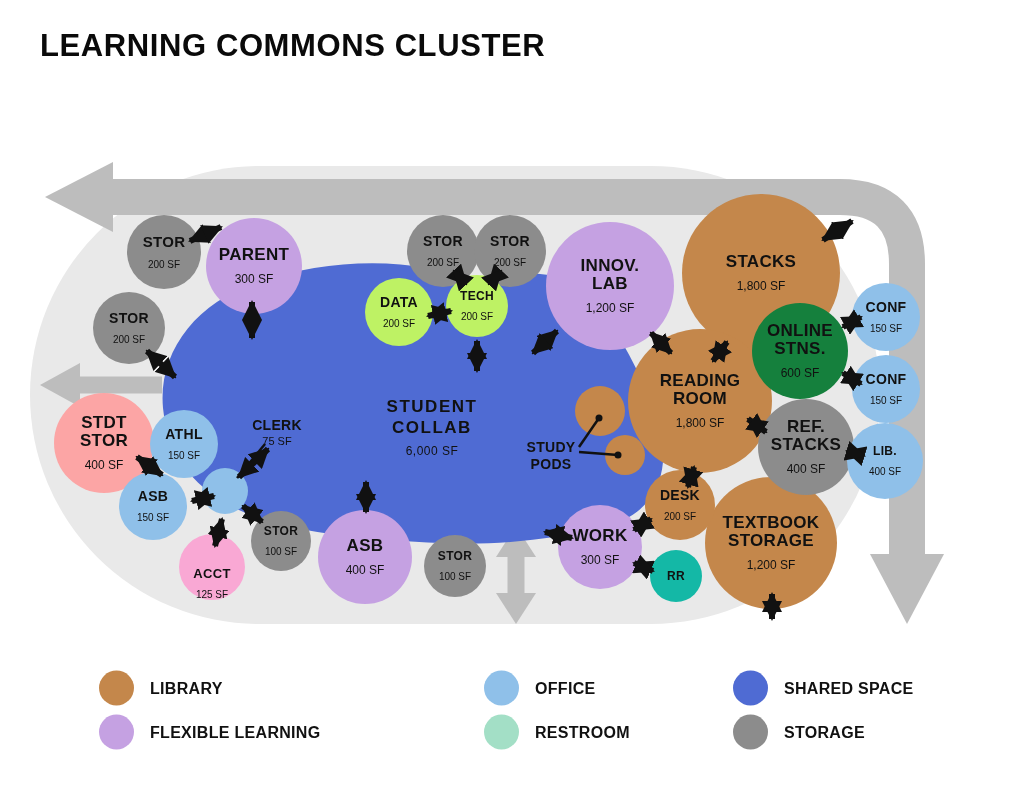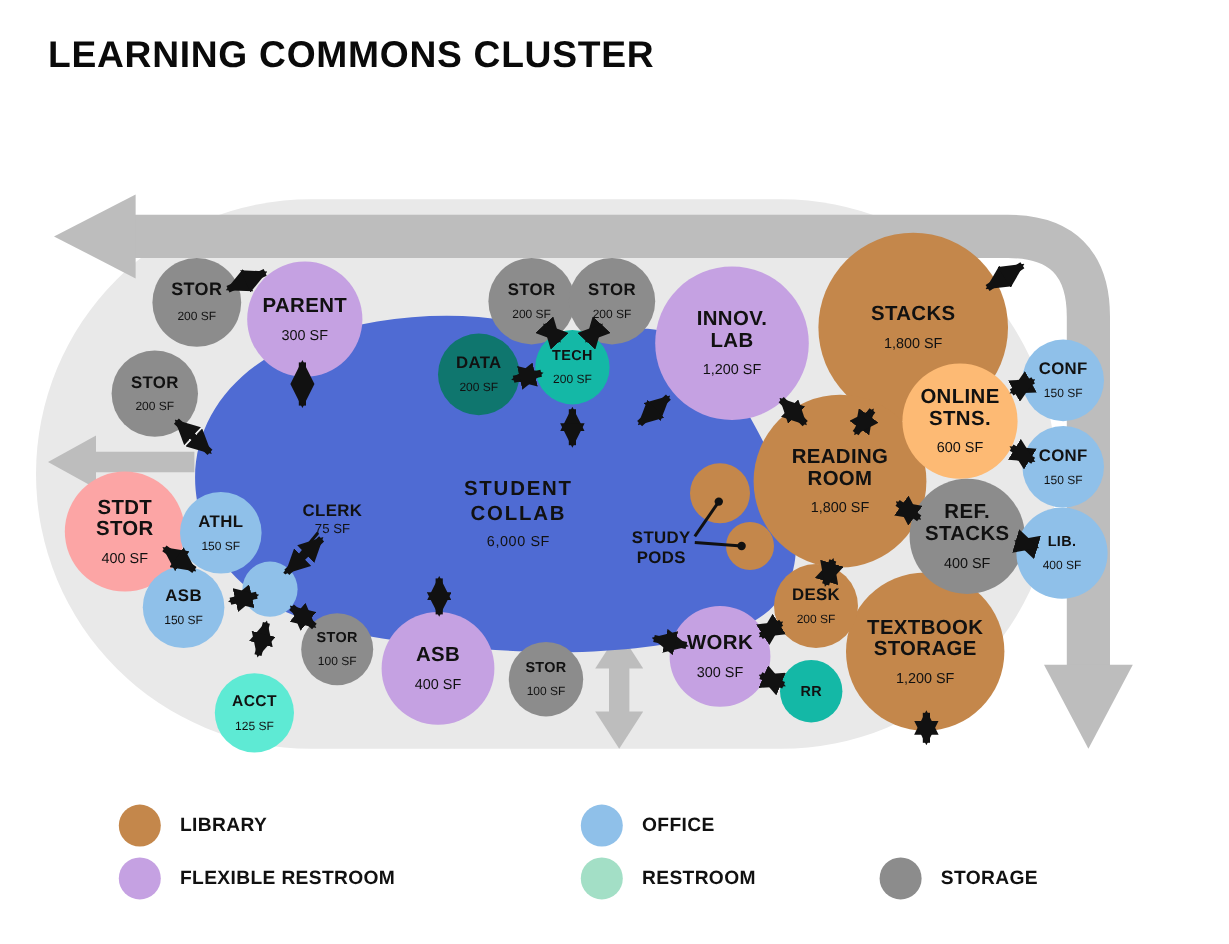--- a/index.html
+++ b/index.html
@@ -72,21 +72,21 @@
       <div class="bubble" style="left: 628px; top: 329px; width: 144px; height: 144px; background: rgb(196, 135, 75);">
         <div class="bubble-label" style="font-size: 17px;">READING
 ROOM</div>
         <div class="bubble-sf" style="font-size: 12px;">1,800 SF</div>
       </div>
       <div class="bubble" style="left: 705px; top: 477px; width: 132px; height: 132px; background: rgb(196, 135, 75);">
         <div class="bubble-label" style="font-size: 17px;">TEXTBOOK
 STORAGE</div>
         <div class="bubble-sf" style="font-size: 12px;">1,200 SF</div>
       </div>
-      <div class="bubble" style="left: 752px; top: 303px; width: 96px; height: 96px; background: #fdba74;">
+      <div class="bubble" style="left: 752px; top: 303px; width: 96px; height: 96px; background: #15803d;">
         <div class="bubble-label" style="font-size: 17px;">ONLINE
 STNS.</div>
         <div class="bubble-sf" style="font-size: 12px;">600 SF</div>
       </div>
       <div class="bubble" style="left: 758px; top: 399px; width: 96px; height: 96px; background: rgb(140, 140, 140);">
         <div class="bubble-label" style="font-size: 17px;">REF.
 STACKS</div>
         <div class="bubble-sf" style="font-size: 12px;">400 SF</div>
       </div>
       <div class="bubble" style="left: 852px; top: 283px; width: 68px; height: 68px; background: rgb(143, 192, 233);">
@@ -102,25 +102,25 @@
         <div class="bubble-sf" style="font-size: 10px;">400 SF</div>
       </div>
       <div class="bubble" style="left: 407px; top: 215px; width: 72px; height: 72px; background: rgb(140, 140, 140);">
         <div class="bubble-label" style="font-size: 14px;">STOR</div>
         <div class="bubble-sf" style="font-size: 10px;">200 SF</div>
       </div>
       <div class="bubble" style="left: 474px; top: 215px; width: 72px; height: 72px; background: rgb(140, 140, 140);">
         <div class="bubble-label" style="font-size: 14px;">STOR</div>
         <div class="bubble-sf" style="font-size: 10px;">200 SF</div>
       </div>
-      <div class="bubble" style="left: 365px; top: 278px; width: 68px; height: 68px; background: #0f766e;">
+      <div class="bubble" style="left: 365px; top: 278px; width: 68px; height: 68px; background: #bef264;">
         <div class="bubble-label" style="font-size: 14px;">DATA</div>
         <div class="bubble-sf" style="font-size: 10px;">200 SF</div>
       </div>
-      <div class="bubble" style="left: 446px; top: 275px; width: 62px; height: 62px; background: #14b8a6;">
+      <div class="bubble" style="left: 446px; top: 275px; width: 62px; height: 62px; background: #bef264;">
         <div class="bubble-label" style="font-size: 12px;">TECH</div>
         <div class="bubble-sf" style="font-size: 10px;">200 SF</div>
       </div>
       <div class="bubble" style="left: 127px; top: 215px; width: 74px; height: 74px; background: rgb(140, 140, 140);">
         <div class="bubble-label" style="font-size: 15px;">STOR</div>
         <div class="bubble-sf" style="font-size: 10px;">200 SF</div>
       </div>
       <div class="bubble" style="left: 206px; top: 218px; width: 96px; height: 96px; background: rgb(197, 161, 226);">
         <div class="bubble-label" style="font-size: 17px;">PARENT</div>
         <div class="bubble-sf" style="font-size: 12px;">300 SF</div>
@@ -136,21 +136,21 @@
       </div>
       <div class="bubble" style="left: 150px; top: 410px; width: 68px; height: 68px; background: rgb(143, 192, 233);">
         <div class="bubble-label" style="font-size: 14px;">ATHL</div>
         <div class="bubble-sf" style="font-size: 10px;">150 SF</div>
       </div>
       <div class="bubble" style="left: 119px; top: 472px; width: 68px; height: 68px; background: rgb(143, 192, 233);">
         <div class="bubble-label" style="font-size: 14px;">ASB</div>
         <div class="bubble-sf" style="font-size: 10px;">150 SF</div>
       </div>
       <div class="bubble" style="left: 202px; top: 468px; width: 46px; height: 46px; background: rgb(143, 192, 233);"></div>
-      <div class="bubble" style="left: 179px; top: 561px; width: 66px; height: 66px; background: #5eead4;">
+      <div class="bubble" style="left: 179px; top: 534px; width: 66px; height: 66px; background: #f9a8d4; justify-content: flex-end;">
         <div class="bubble-label" style="font-size: 13px;">ACCT</div>
         <div class="bubble-sf" style="font-size: 10px;">125 SF</div>
       </div>
       <div class="bubble" style="left: 251px; top: 511px; width: 60px; height: 60px; background: rgb(140, 140, 140);">
         <div class="bubble-label" style="font-size: 12px;">STOR</div>
         <div class="bubble-sf" style="font-size: 10px;">100 SF</div>
       </div>
       <div class="bubble" style="left: 318px; top: 510px; width: 94px; height: 94px; background: rgb(197, 161, 226);">
         <div class="bubble-label" style="font-size: 17px;">ASB</div>
         <div class="bubble-sf" style="font-size: 12px;">400 SF</div>
@@ -236,23 +236,27 @@
 
   <div id="legend">
       <div class="legend-item" style="left: 99px; top: 688px;">
         <div class="legend-swatch" style="background: rgb(196, 135, 75);"></div>
         <span class="legend-label">LIBRARY</span>
       </div>
       <div class="legend-item" style="left: 484px; top: 688px;">
         <div class="legend-swatch" style="background: rgb(143, 192, 233);"></div>
         <span class="legend-label">OFFICE</span>
       </div>
+      <div class="legend-item" style="left: 733px; top: 688px;">
+        <div class="legend-swatch" style="background: rgb(79, 107, 211);"></div>
+        <span class="legend-label">SHARED SPACE</span>
+      </div>
       <div class="legend-item" style="left: 99px; top: 732px;">
         <div class="legend-swatch" style="background: rgb(197, 161, 226);"></div>
-        <span class="legend-label">FLEXIBLE RESTROOM</span>
+        <span class="legend-label">FLEXIBLE LEARNING</span>
       </div>
       <div class="legend-item" style="left: 484px; top: 732px;">
         <div class="legend-swatch" style="background: rgb(163, 223, 198);"></div>
         <span class="legend-label">RESTROOM</span>
       </div>
       <div class="legend-item" style="left: 733px; top: 732px;">
         <div class="legend-swatch" style="background: rgb(140, 140, 140);"></div>
         <span class="legend-label">STORAGE</span>
       </div>
     </div>

